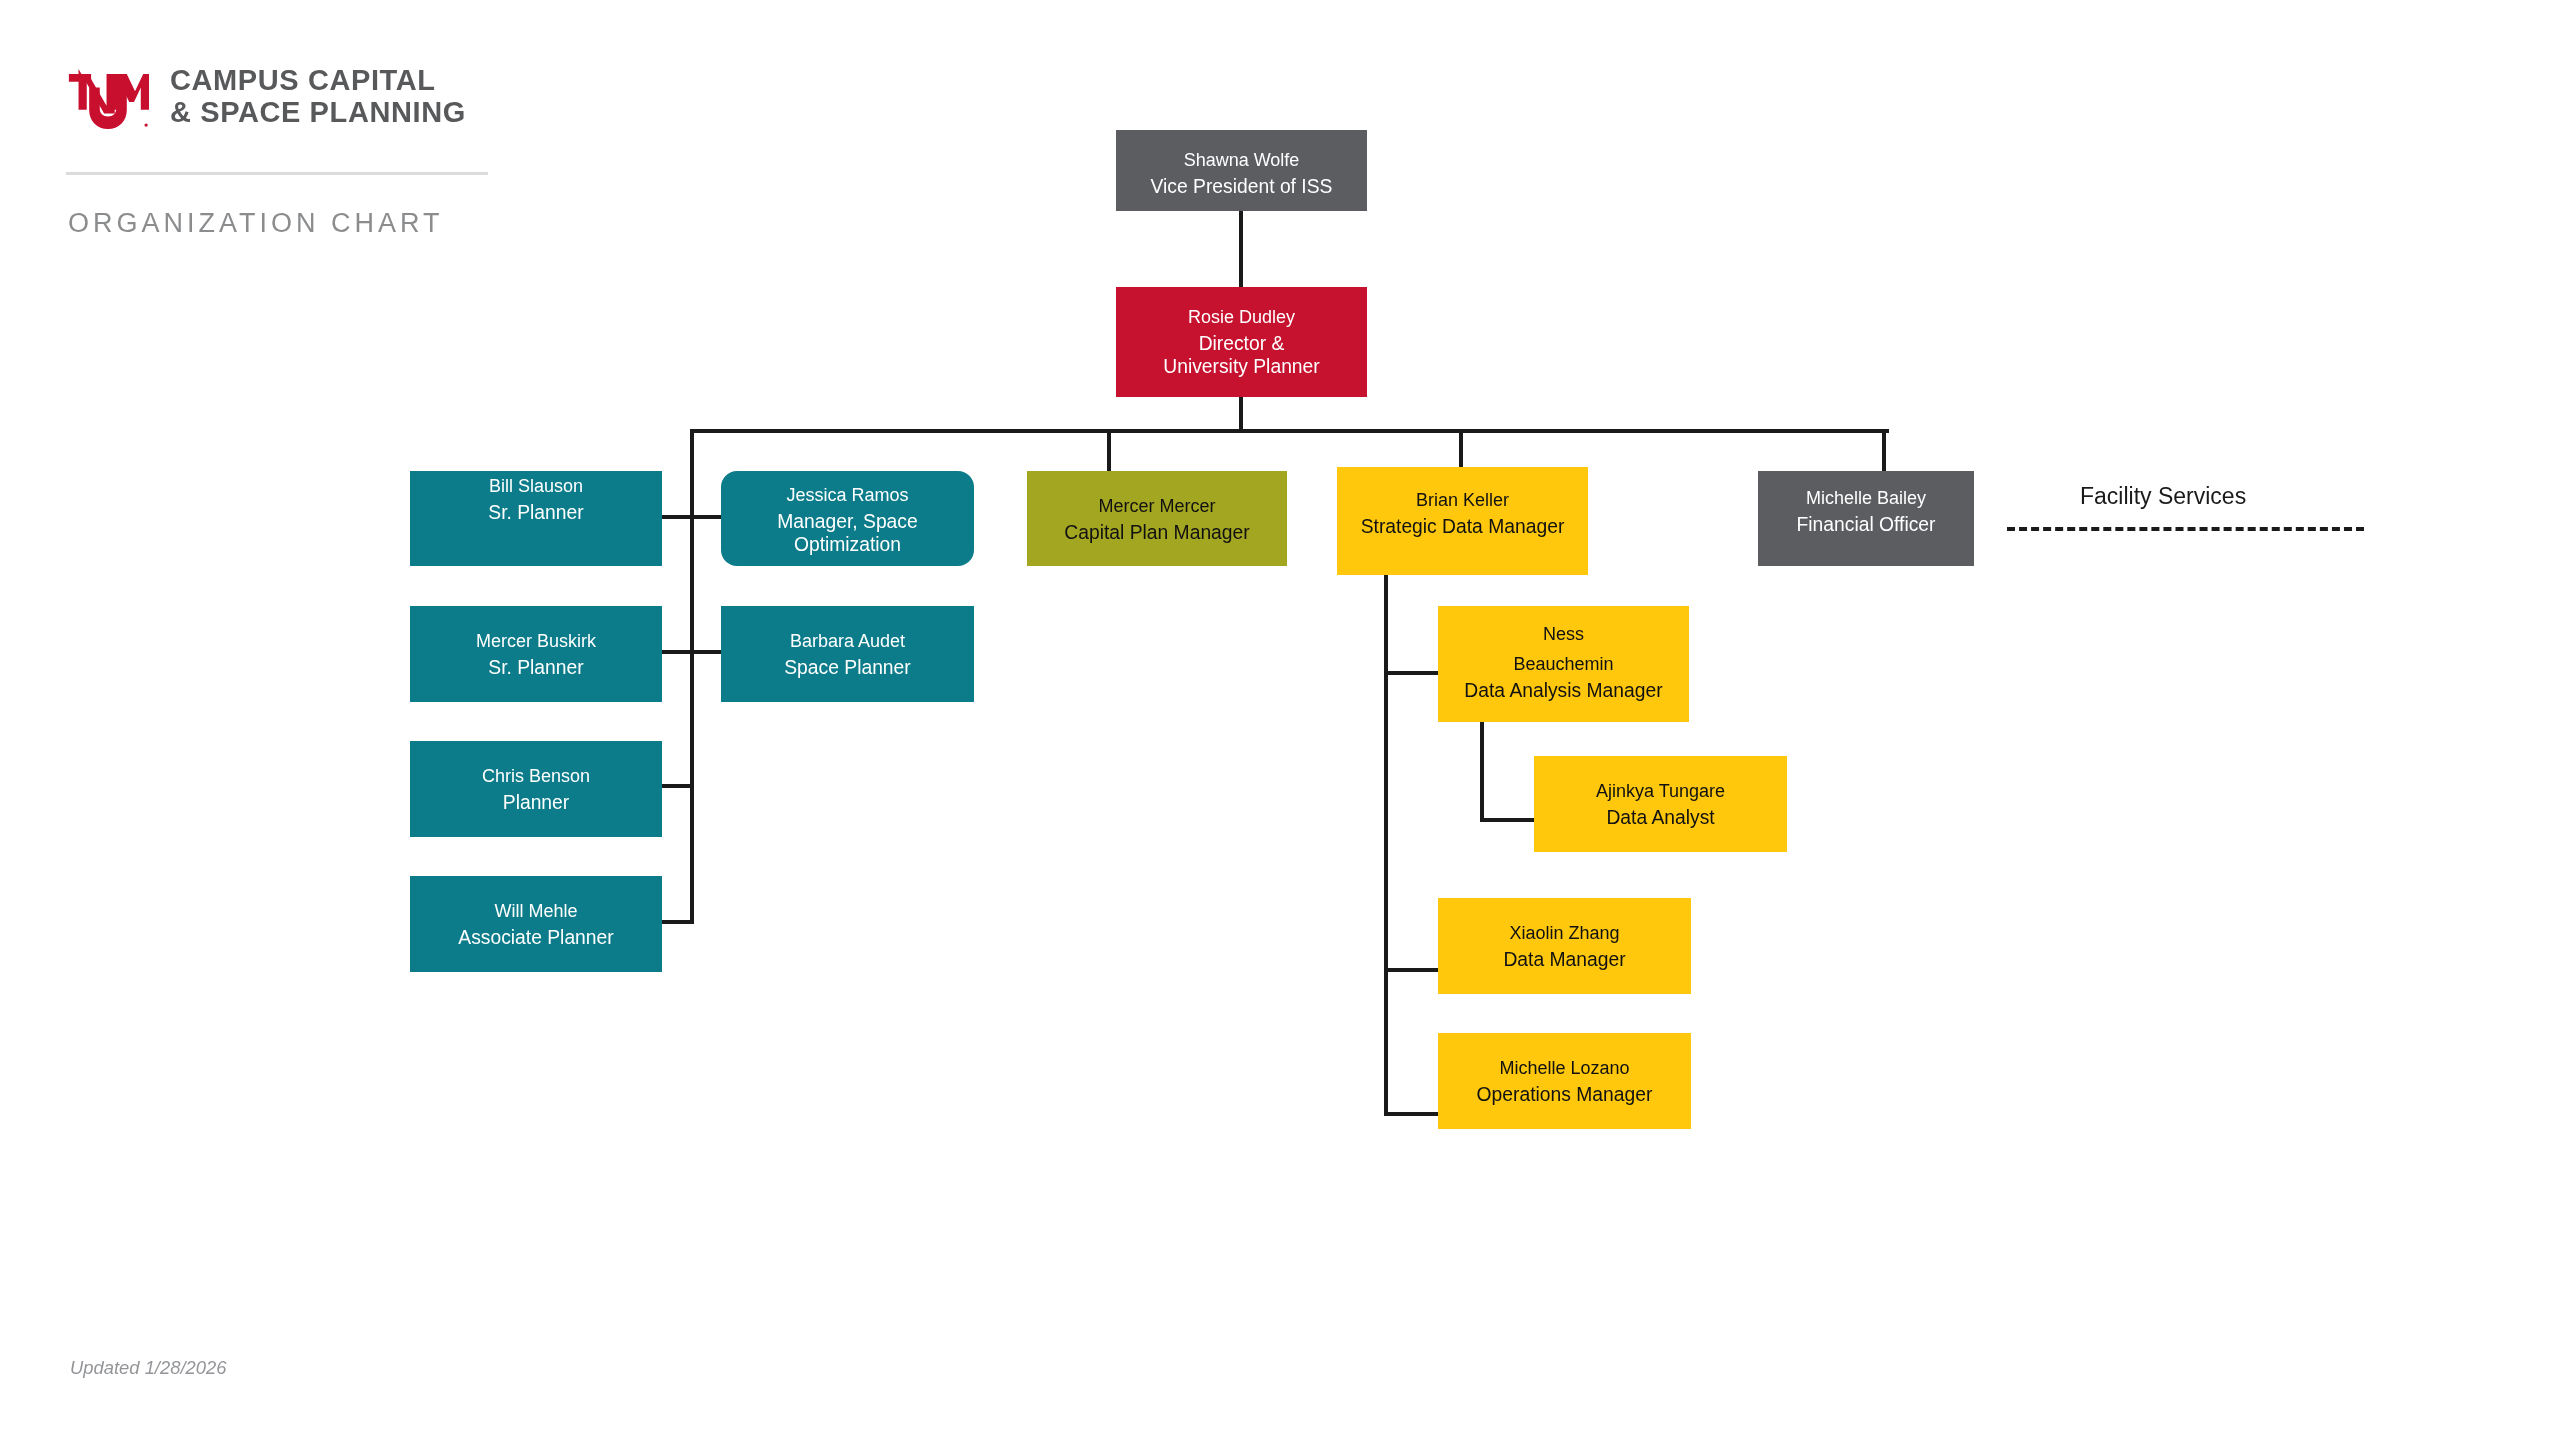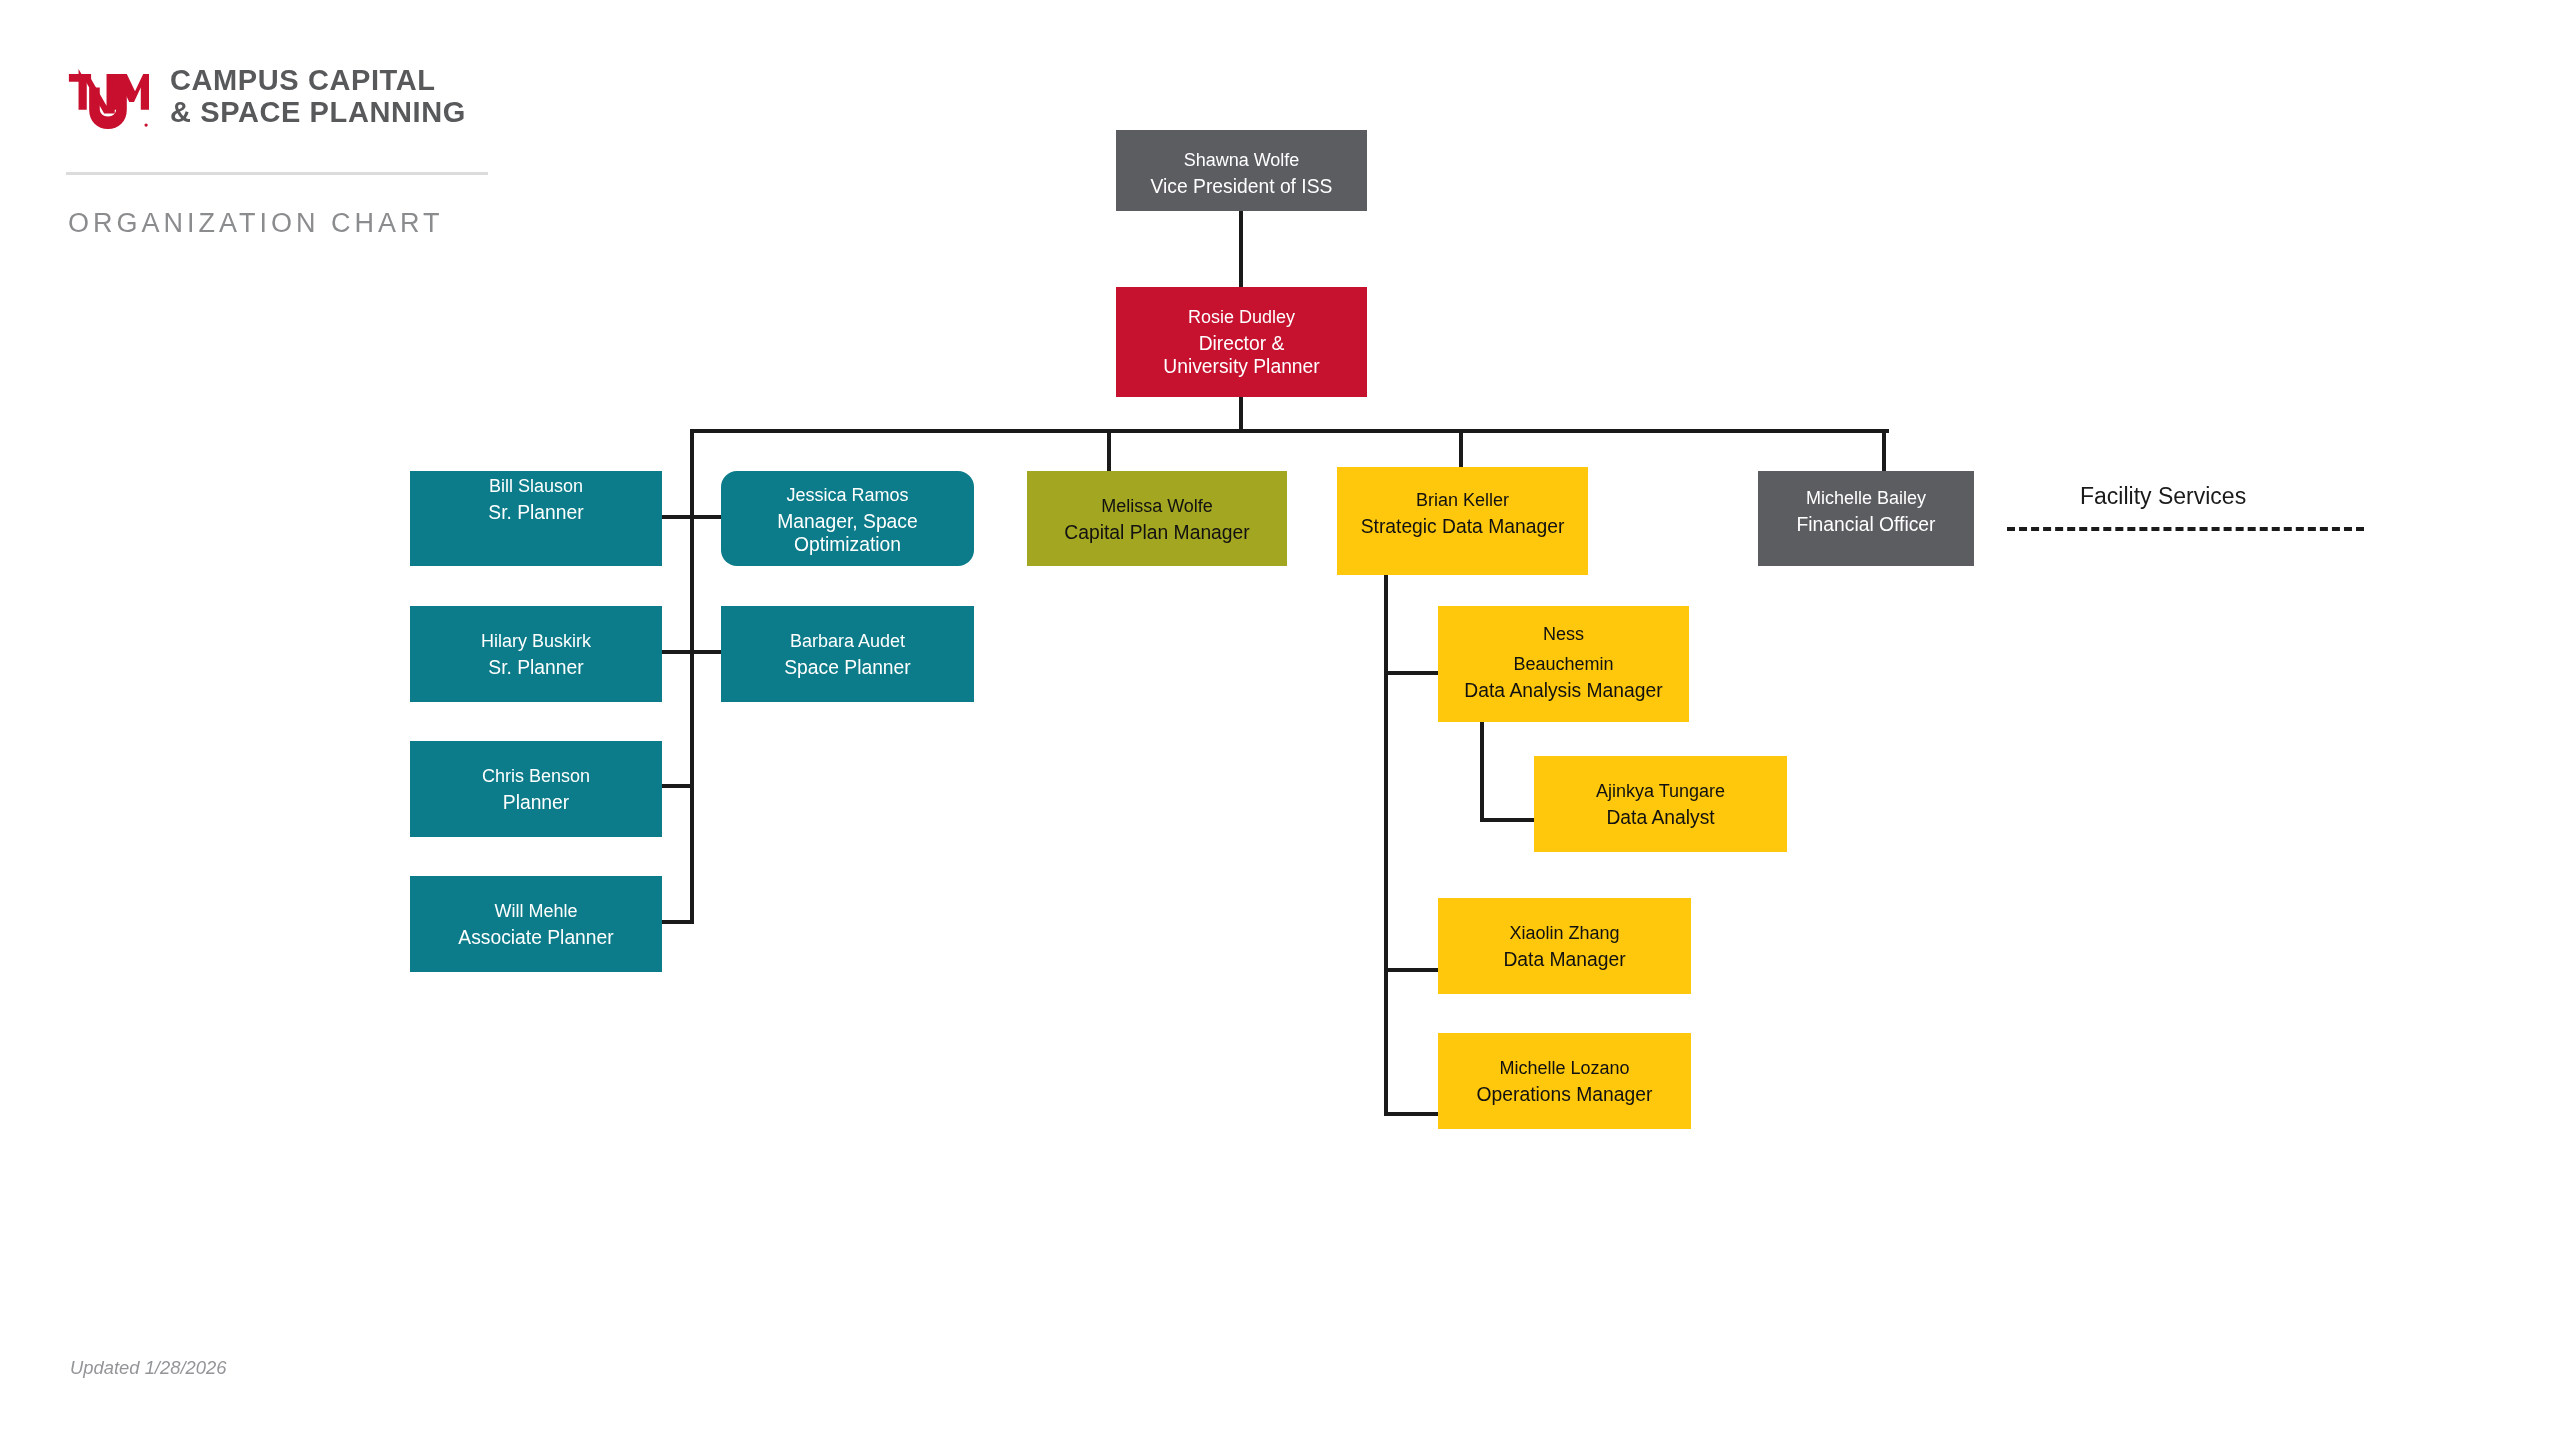--- a/index.html
+++ b/index.html
@@ -190,21 +190,21 @@
     <span class="tl">Director &amp;
 University Planner</span>
   </div>
 
   <div class="node c-teal" style="left:410px; top:471px; width:252px; height:95px; ">
     <span class="nm">Bill Slauson</span>
     <span class="tl">Sr. Planner</span>
   </div>
 
   <div class="node c-teal" style="left:410px; top:606px; width:252px; height:96px; padding-top:20px;">
-    <span class="nm">Hilary Buskirk</span>
+    <span class="nm">Mercer Buskirk</span>
     <span class="tl">Sr. Planner</span>
   </div>
 
   <div class="node c-teal" style="left:410px; top:741px; width:252px; height:96px; padding-top:20px;">
     <span class="nm">Chris Benson</span>
     <span class="tl">Planner</span>
   </div>
 
   <div class="node c-teal" style="left:410px; top:876px; width:252px; height:96px; padding-top:20px;">
     <span class="nm">Will Mehle</span>
@@ -216,21 +216,21 @@
     <span class="tl">Manager, Space
 Optimization</span>
   </div>
 
   <div class="node c-teal" style="left:721px; top:606px; width:253px; height:96px; padding-top:20px;">
     <span class="nm">Barbara Audet</span>
     <span class="tl">Space Planner</span>
   </div>
 
   <div class="node c-olive" style="left:1027px; top:471px; width:260px; height:95px; padding-top:20px;">
-    <span class="nm">Melissa Wolfe</span>
+    <span class="nm">Mercer Mercer</span>
     <span class="tl">Capital Plan Manager</span>
   </div>
 
   <div class="node c-gold" style="left:1337px; top:467px; width:251px; height:108px; padding-top:18.4px;">
     <span class="nm">Brian Keller</span>
     <span class="tl">Strategic Data Manager</span>
   </div>
 
   <div class="node c-gold" style="left:1438px; top:606px; width:251px; height:116px; padding-top:12.6px;">
     <span class="nm">Ness

